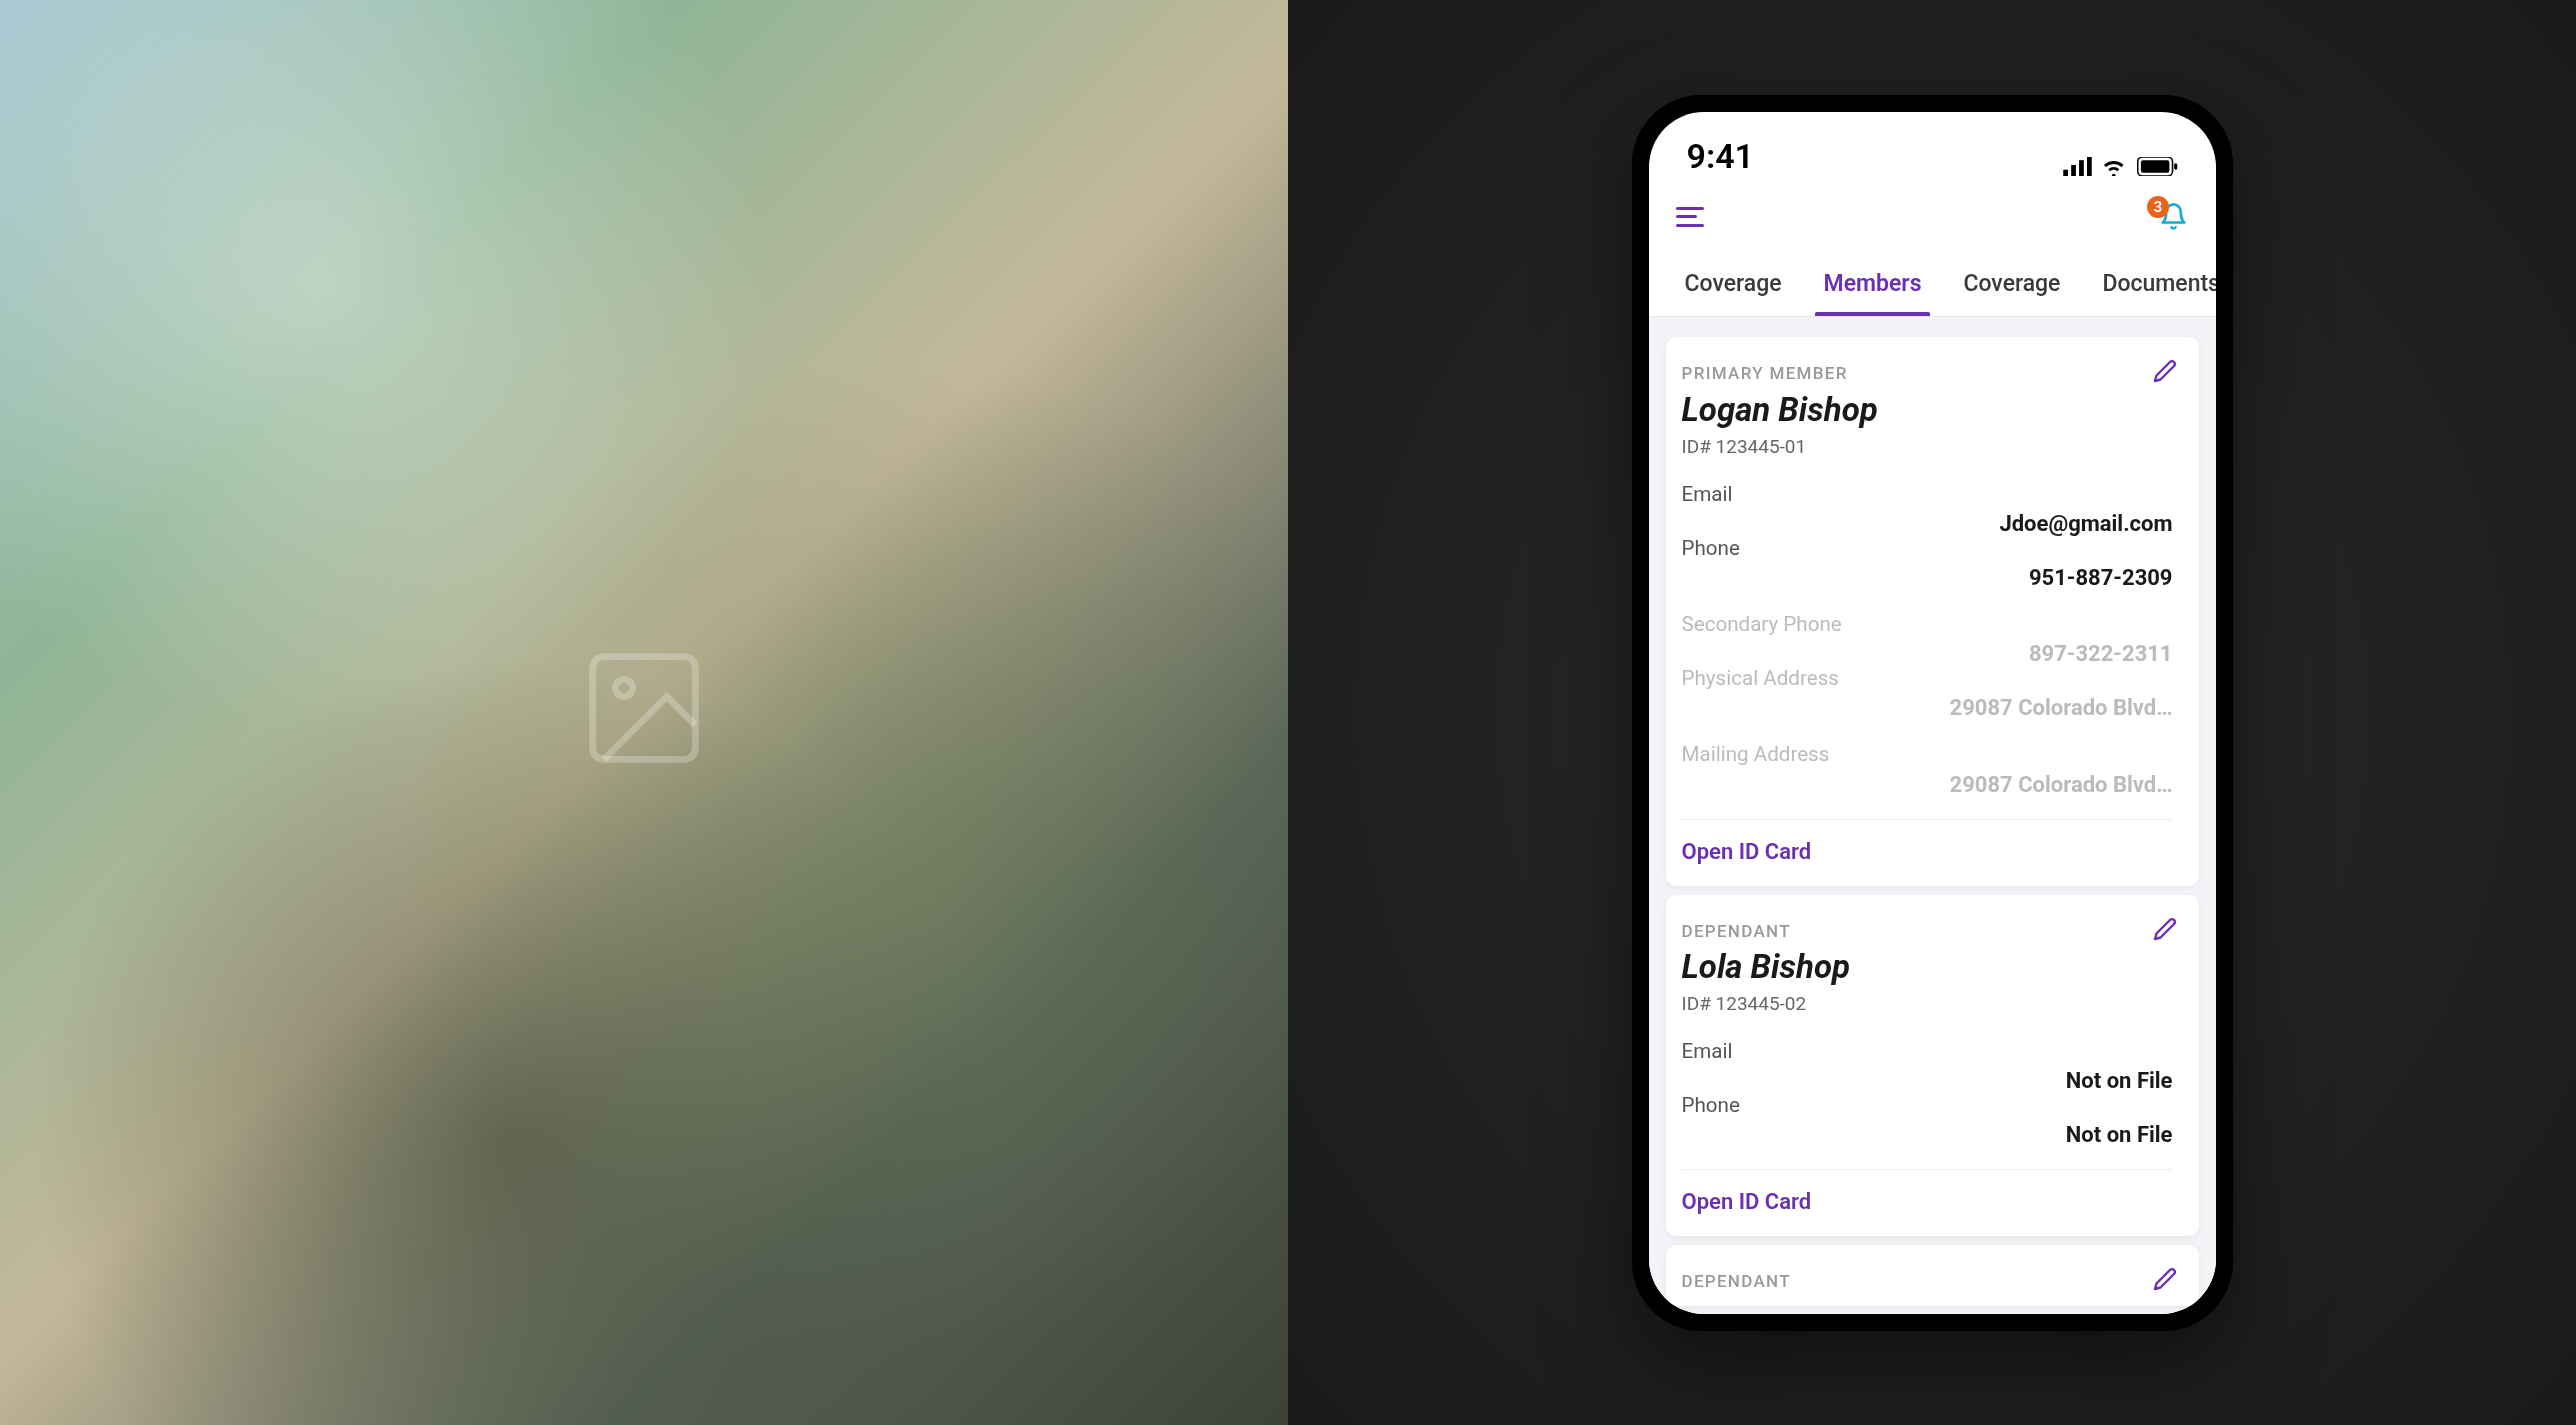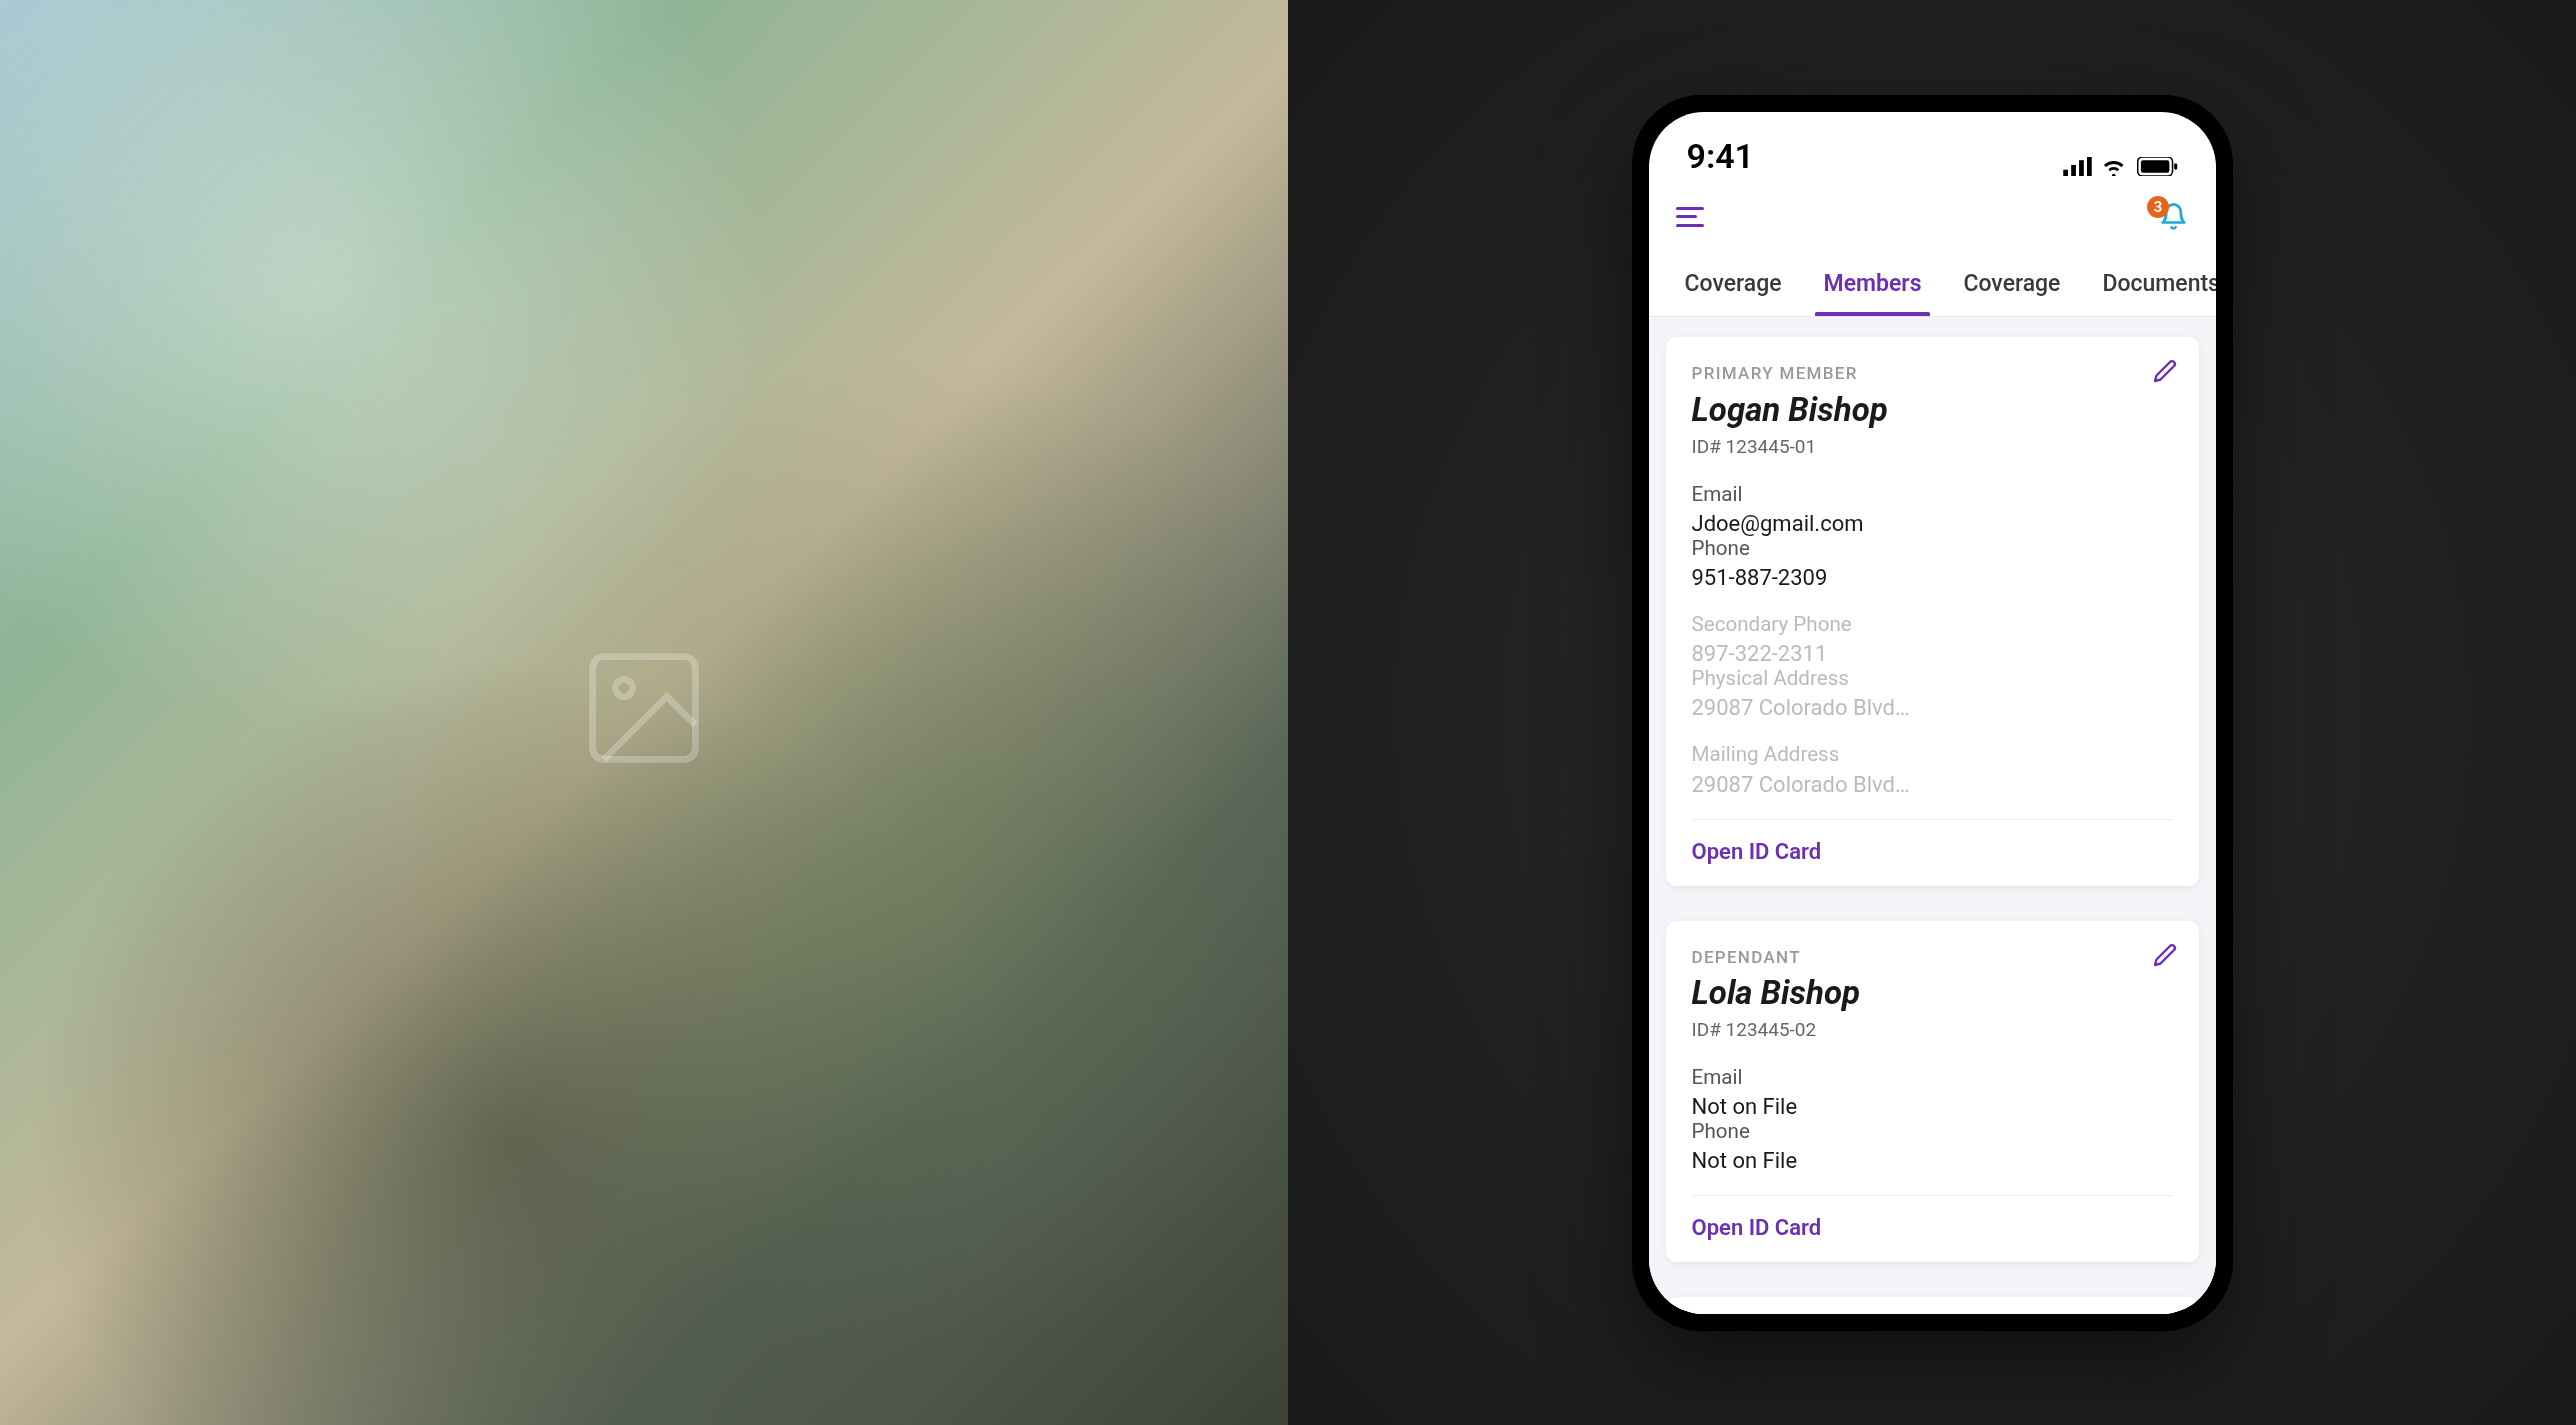--- a/index.html
+++ b/index.html
@@ -146,22 +146,22 @@
     }
     .content {
       flex: 1;
       background: #f5f3f7;
       overflow-y: hidden;
       padding: 20.6px 17px;
     }
     .card {
       background: #fff;
       border-radius: 10.3px;
-      padding: 26px 26px 22px 26px;
-      margin-bottom: 35px;
+      padding: 26px 26px 22px 16px;
+      margin-bottom: 9px;
       box-shadow: 0 1.7px 6.9px rgba(0,0,0,0.06);
       position: relative;
     }
     .card-label {
       font-size: 17px;
       letter-spacing: 1.3px;
       color: #999;
       font-weight: 500;
       margin-bottom: 6.9px;
     }
@@ -192,21 +192,22 @@
       flex: 1;
     }
     .field-label {
       font-size: 20.6px;
       color: #555;
       margin-bottom: 5.2px;
     }
     .field-value {
       font-size: 22px;
       color: #1a1a1a;
-      font-weight: 400;
+      font-weight: 700;
+      text-align: right;
     }
     .field.muted .field-label { color: #bbb; }
     .field.muted .field-value { color: #bbb; }
     .card-divider {
       border: none;
       border-top: 0.9px solid #eee;
       margin: 12px 0 19px 0;
     }
     .card-action {
       font-size: 22px;

